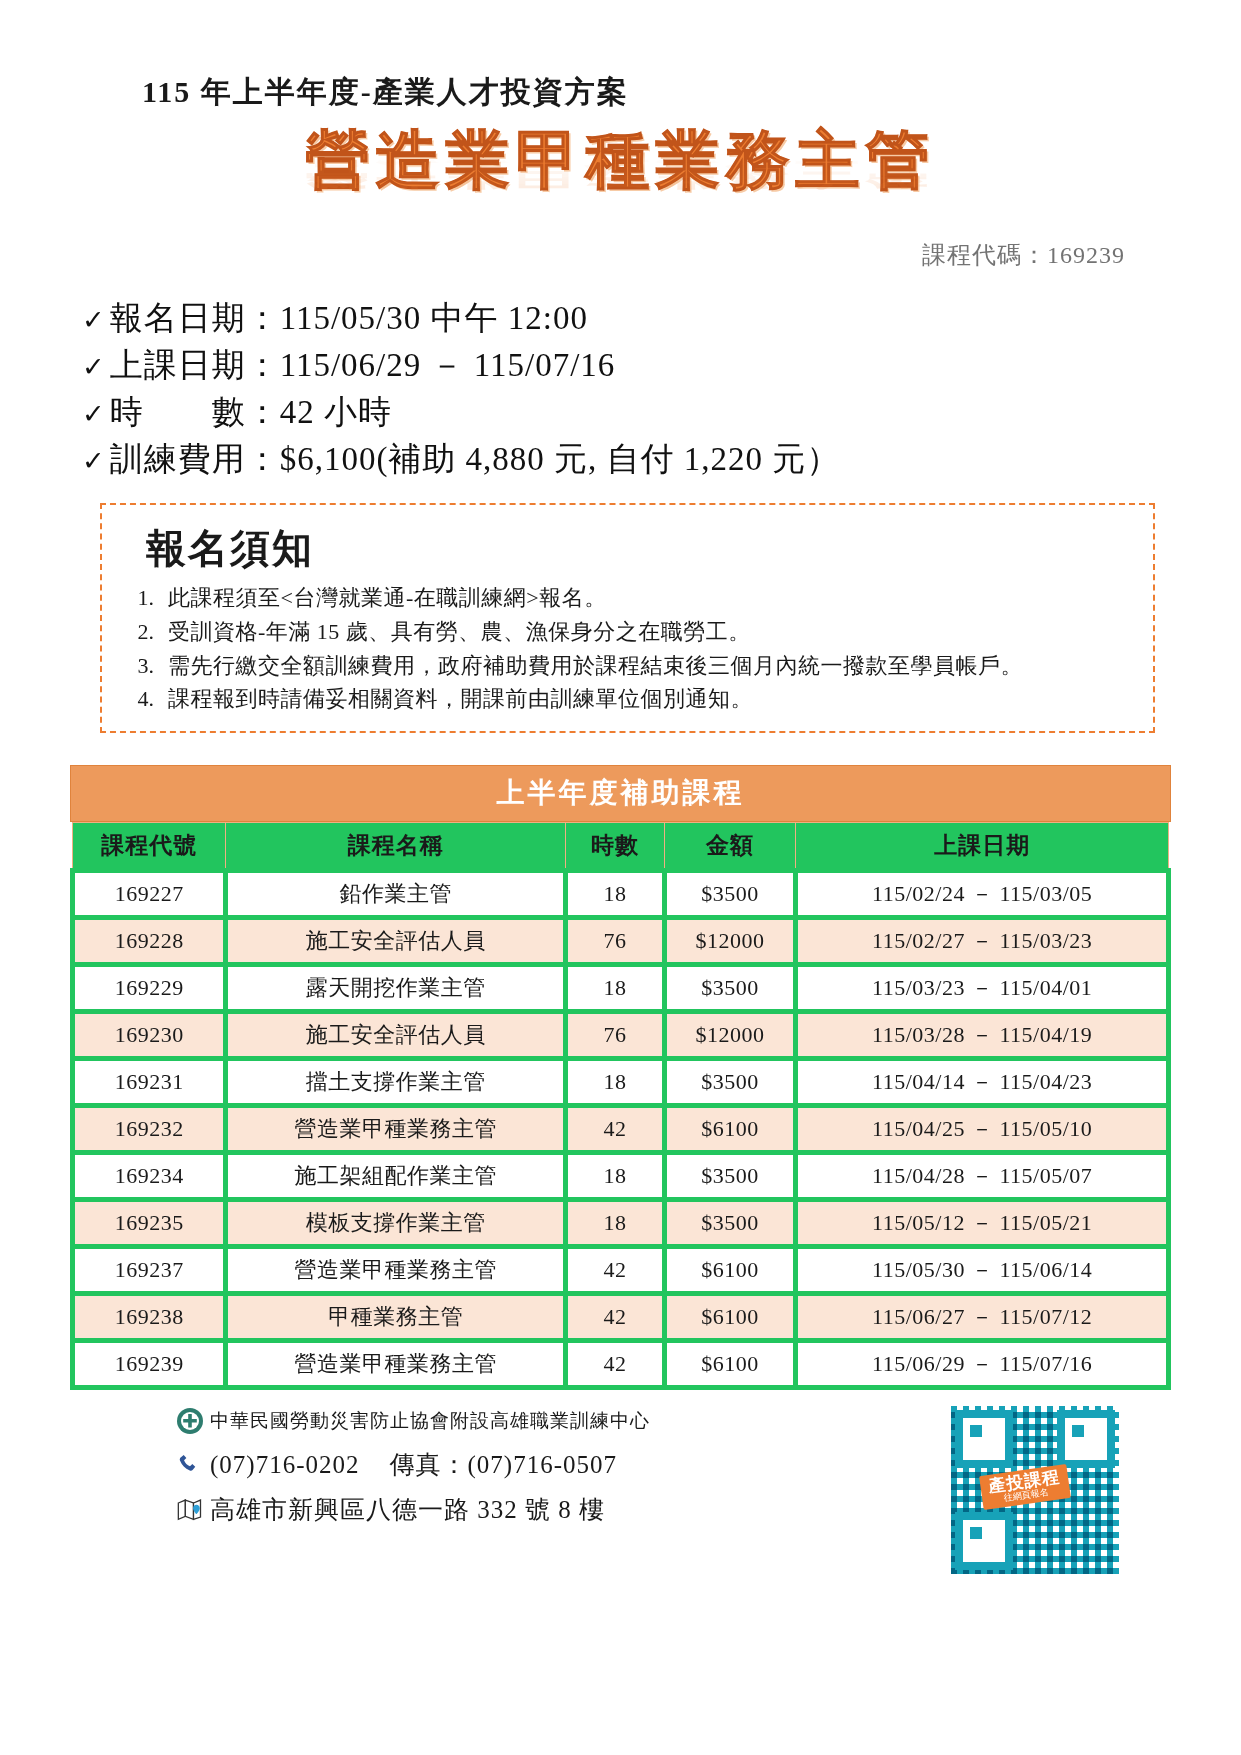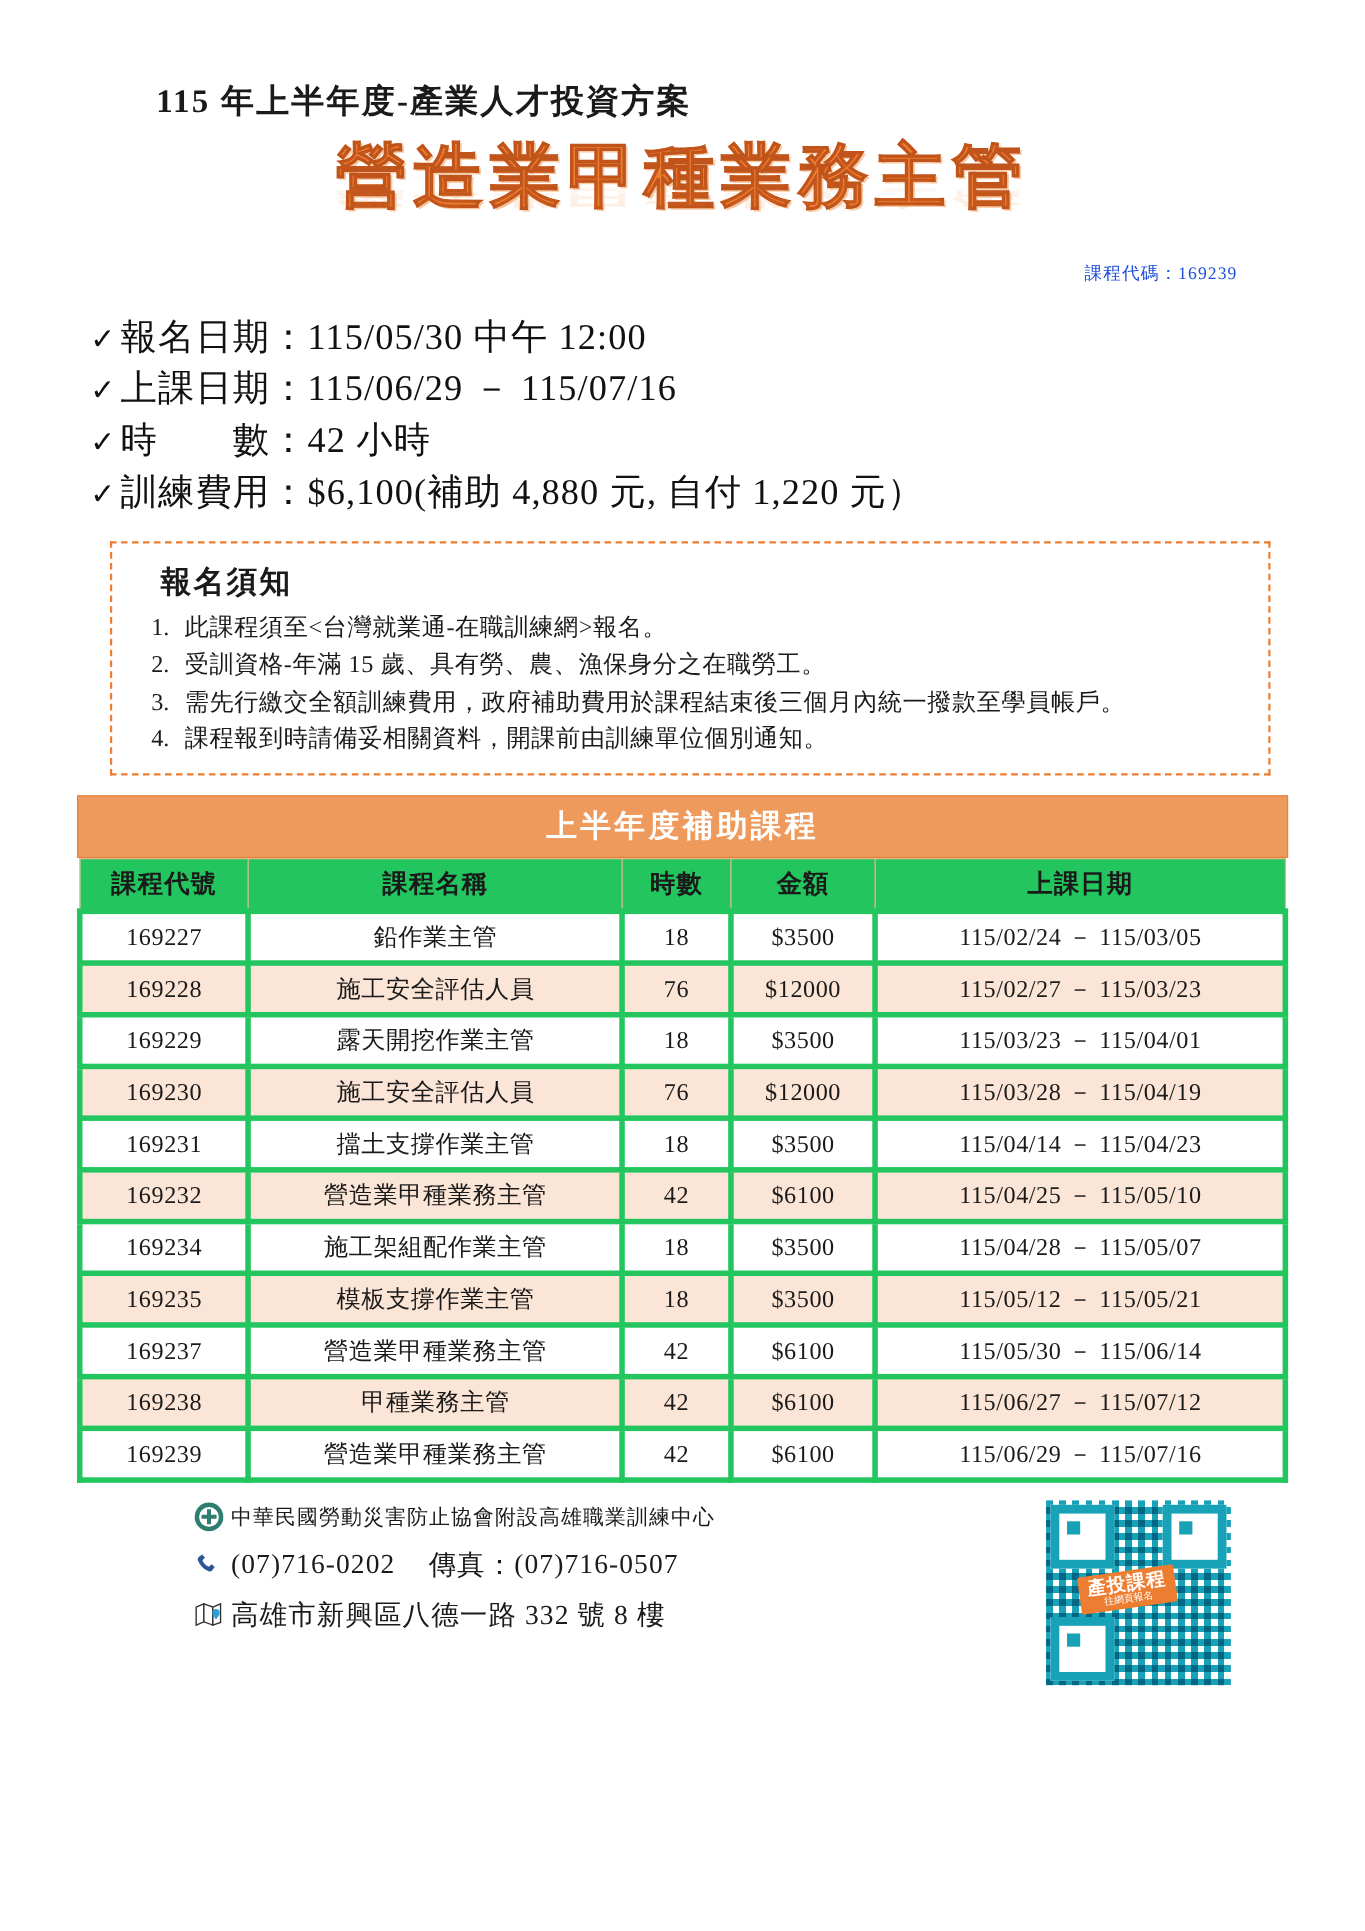--- a/index.html
+++ b/index.html
@@ -56,22 +56,22 @@
     line-height: 1.05;
     margin-top: -4px;
     filter: blur(0.4px);
     -webkit-mask-image: linear-gradient(to bottom, rgba(0,0,0,0.55), rgba(0,0,0,0));
     mask-image: linear-gradient(to bottom, rgba(0,0,0,0.55), rgba(0,0,0,0));
   }
   .course-code {
     text-align: right;
     margin-top: -18px;
     padding-right: 56px;
-    font-size: 16px;
-    color: #1d4ed8;
+    font-size: 24px;
+    color: #737373;
     letter-spacing: 1px;
   }
 
   
   .facts {
     margin-top: 24px;
     margin-left: 22px;
   }
   .fact-row {
     display: flex;
@@ -90,21 +90,21 @@
     white-space: pre;
   }
 
   
   .notice {
     margin: 20px 26px 0 40px;
     border: 2px dashed #ED7D31;
     padding: 12px 20px 14px 22px;
   }
   .notice-title {
-    font-size: 28px;
+    font-size: 40px;
     font-weight: bold;
     letter-spacing: 2px;
     margin: 4px 0 6px 22px;
   }
   .notice-list {
     margin: 0;
     padding: 0;
     list-style: none;
   }
   .notice-list li {
@@ -120,21 +120,21 @@
     padding-right: 14px;
     box-sizing: border-box;
   }
   .notice-text {
     flex: 1;
     letter-spacing: 0.5px;
   }
 
   
   .table-wrap {
-    margin: 18px 10px 0 10px;
+    margin: 32px 10px 0 10px;
   }
   table.courses {
     width: 100%;
     border-collapse: collapse;
     font-size: 22px;
   }
   table.courses caption {
     background: #ED9A5C;
     color: #ffffff;
     font-size: 28px;

